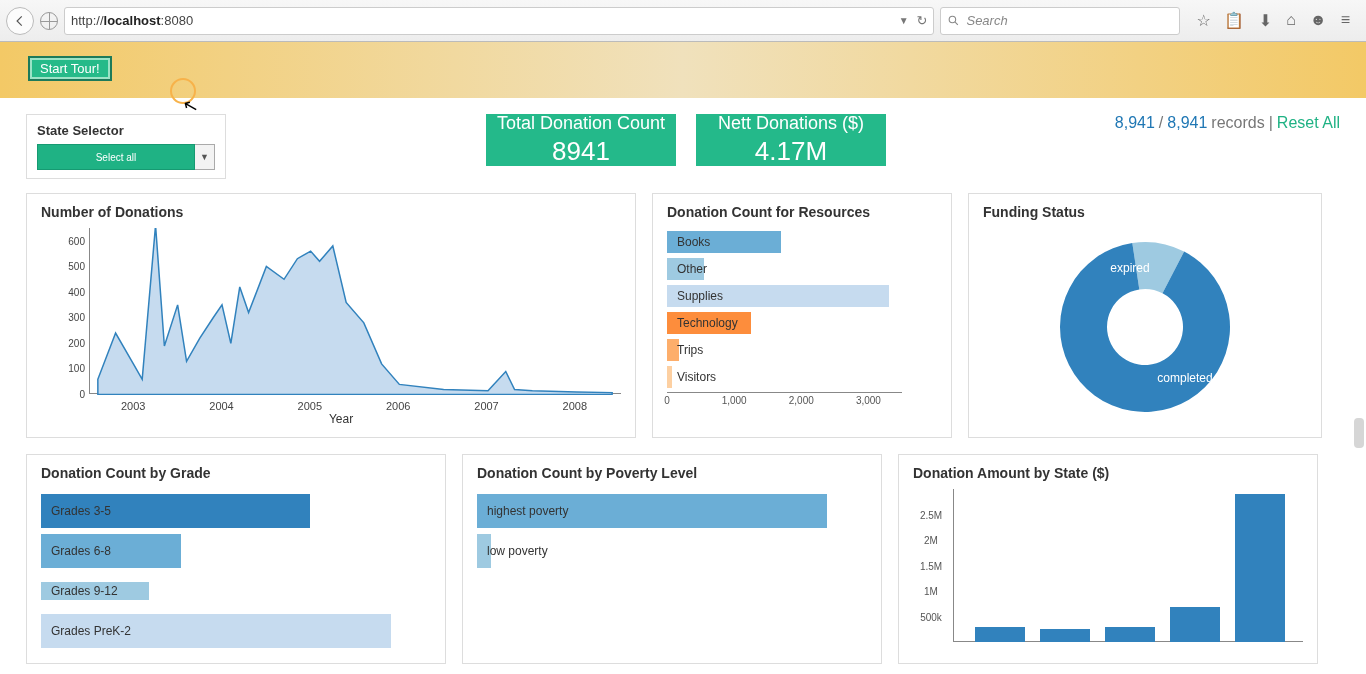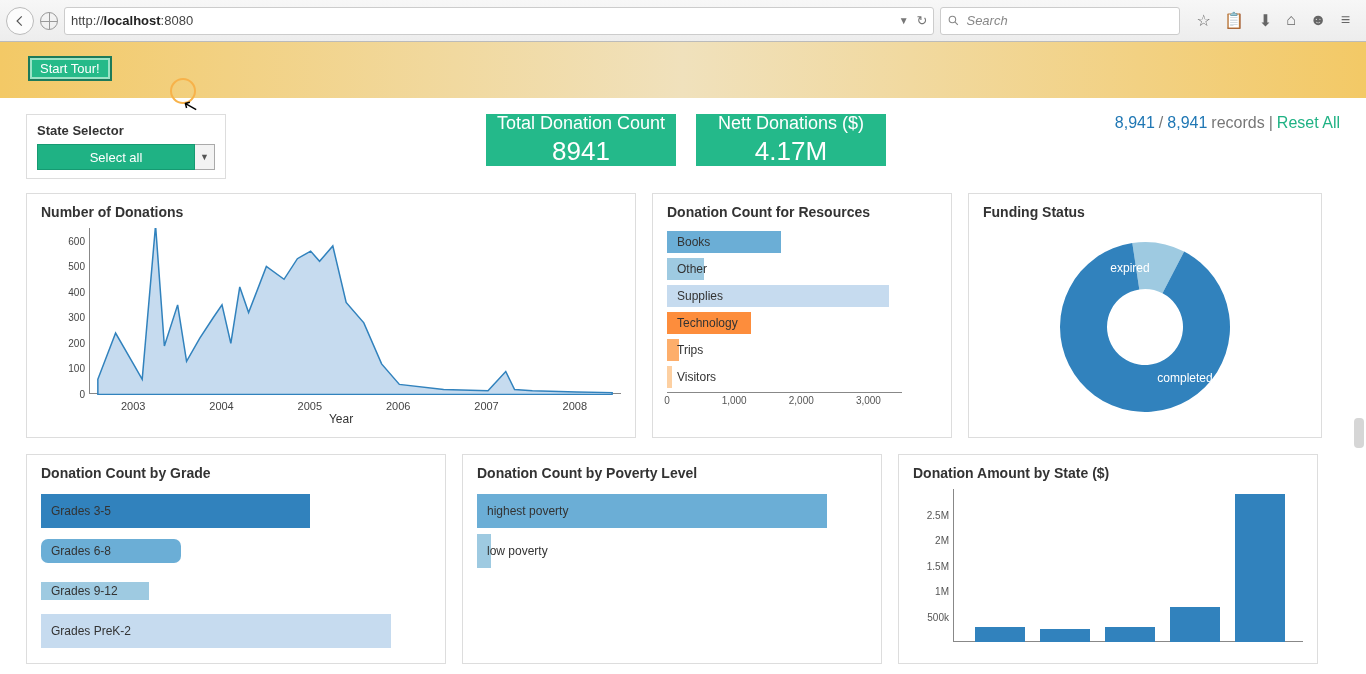--- a/index.html
+++ b/index.html
@@ -84,21 +84,21 @@
   .top-row { display:flex; align-items:flex-start; gap:20px; margin-bottom:14px; }
   .state-selector-card {
     width:200px; border:1px solid #ddd; padding:8px 10px;
   }
   .state-selector-card .label { font-weight:600; font-size:13px; margin-bottom:6px; display:block; }
   .selectall {
     display:flex; align-items:center;
   }
   .selectall-btn {
     flex:1; height:26px; background:#1fb284; color:#fff; text-align:center;
-    line-height:26px; font-size:13px; border:1px solid #169a72; cursor:pointer;
+    line-height:26px; font-size:10px; border:1px solid #169a72; cursor:pointer;
   }
   .selectall-dd {
     width:20px; height:26px; border:1px solid #aaa; border-left:none;
     background:#f3f3f3; display:flex; align-items:center; justify-content:center;
     font-size:9px; color:#555; cursor:pointer;
   }
 
   .kpi {
     width:190px; height:52px; background:#24b98a; color:#fff;
     display:flex; flex-direction:column; align-items:center; justify-content:center;
@@ -143,21 +143,21 @@
   #panel-resources { width:300px; height:245px; }
   #panel-funding  { width:354px; height:245px; }
   .donut-wrap { display:flex; justify-content:center; padding-top:4px; }
 
   #panel-grade   { width:420px; height:210px; }
   #panel-poverty { width:420px; height:210px; }
   #panel-state   { width:420px; height:210px; }
 
   .vbar-chart { position:relative; width:100%; height:165px; }
   .vbar-yline { position:absolute; left:40px; top:0; bottom:12px; border-left:1px solid #888; }
-  .vbar-ytk { position:absolute; left:0; width:36px; text-align:right; font-size:10px; color:#555; transform:translateY(-50%); }
+  .vbar-ytk { position:absolute; left:0; width:36px; text-align:center; font-size:10px; color:#555; transform:translateY(-50%); }
   .vbar-col { position:absolute; bottom:12px; width:50px; }
   .vbar-col .bar { width:100%; background:#3182bd; }
   .vbar-xline { position:absolute; left:40px; right:0; bottom:12px; border-top:1px solid #888; }
 
   
   .c0{background:#6baed6;} .c1{background:#9ecae1;} .c2{background:#c6dbef;}
   .c3{background:#fd8d3c;} .c4{background:#fdae6b;} .c5{background:#fdd0a2;}
   .cdark{background:#3182bd;}
 
   .scroll-hint { position:absolute; right:2px; top:320px; width:10px; height:30px; background:#d6d6d6; border-radius:4px;}
@@ -327,21 +327,21 @@
   <div class="panels-row">
     <div class="panel" id="panel-grade">
       <div class="panel-title">Donation Count by Grade</div>
       <div id="grade-bars" style="margin-top:10px;">
           <div class="hbar-row" style="height: 40px;">
             <div class="hbar-bar cdark" style="height: 34px; width: 269.231px;">
               <span class="hbar-label">Grades 3-5</span>
             </div>
           </div>
           <div class="hbar-row" style="height: 40px;">
-            <div class="hbar-bar c0" style="height: 24px; width: 140px; border-radius: 7px;">
+            <div class="hbar-bar c0" style="height: 34px; width: 140px;">
               <span class="hbar-label">Grades 6-8</span>
             </div>
           </div>
           <div class="hbar-row" style="height: 40px;">
             <div class="hbar-bar c1" style="height: 18px; width: 107.692px;">
               <span class="hbar-label">Grades 9-12</span>
             </div>
           </div>
           <div class="hbar-row" style="height: 40px;">
             <div class="hbar-bar c2" style="height: 34px; width: 350px;">

